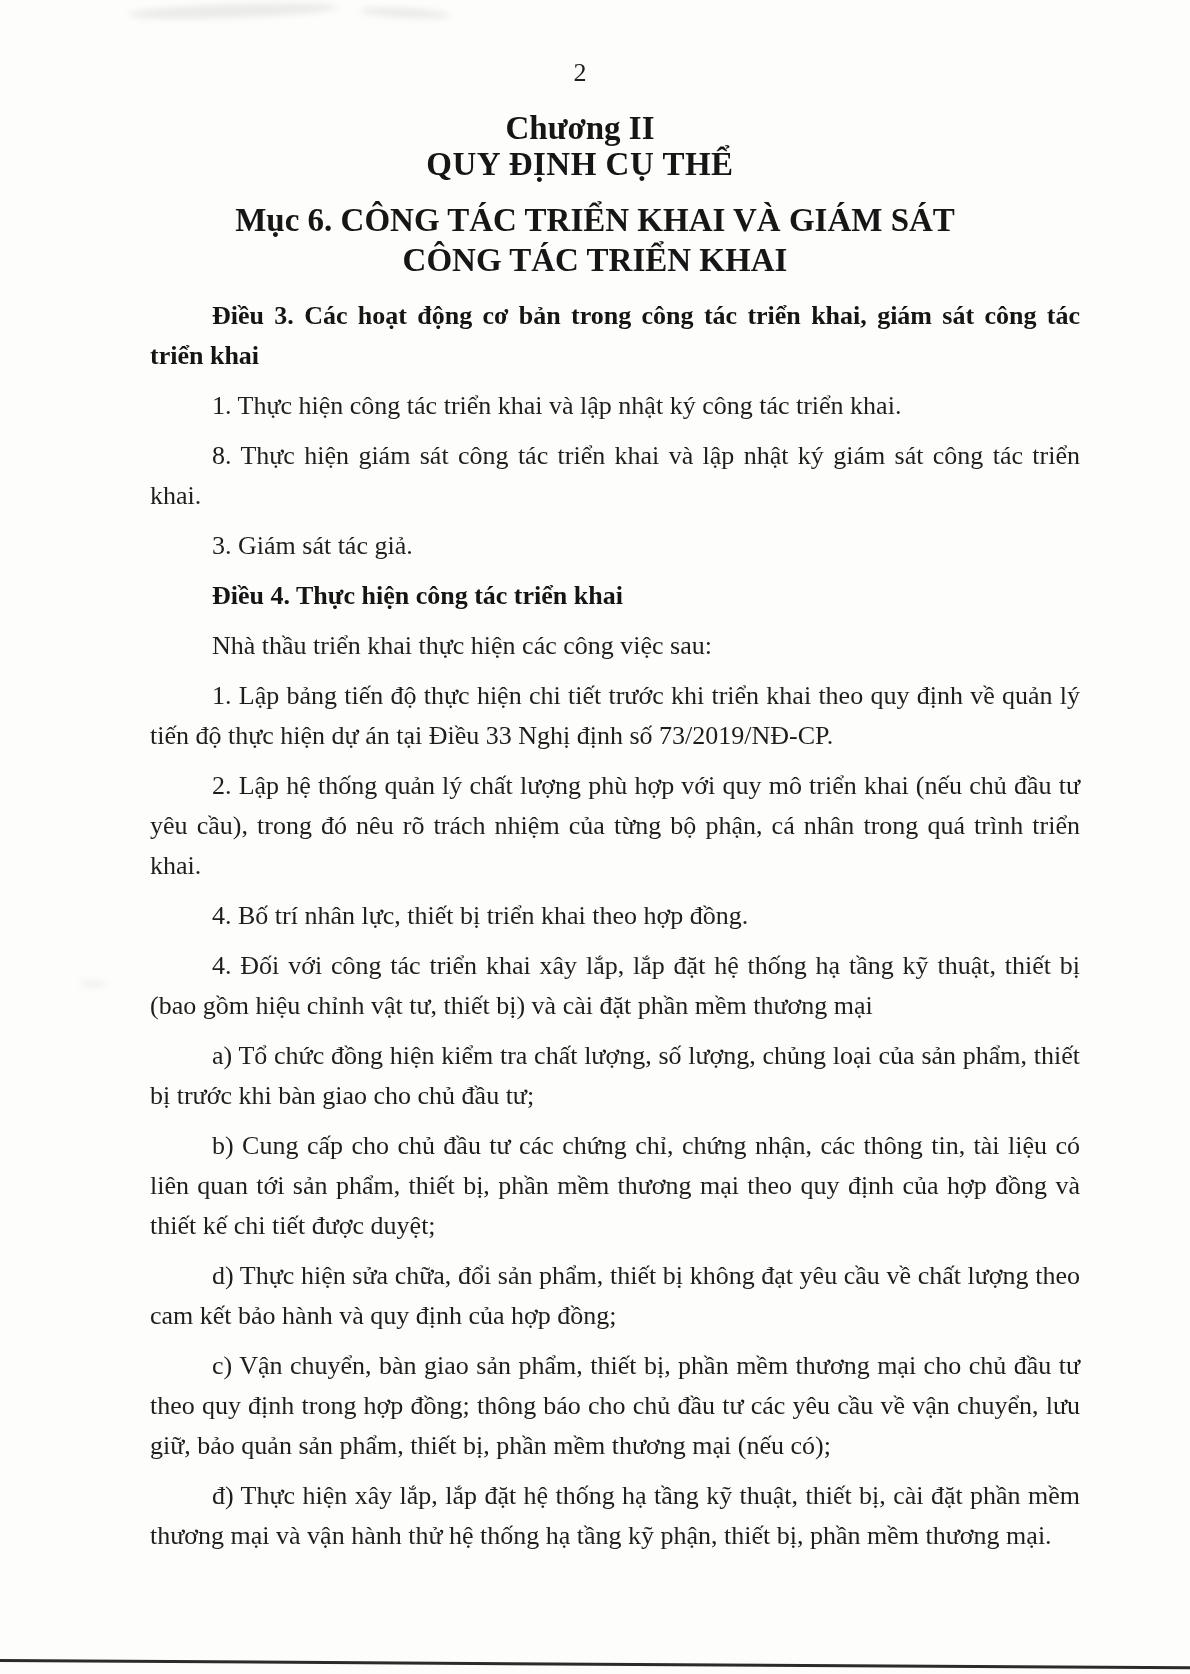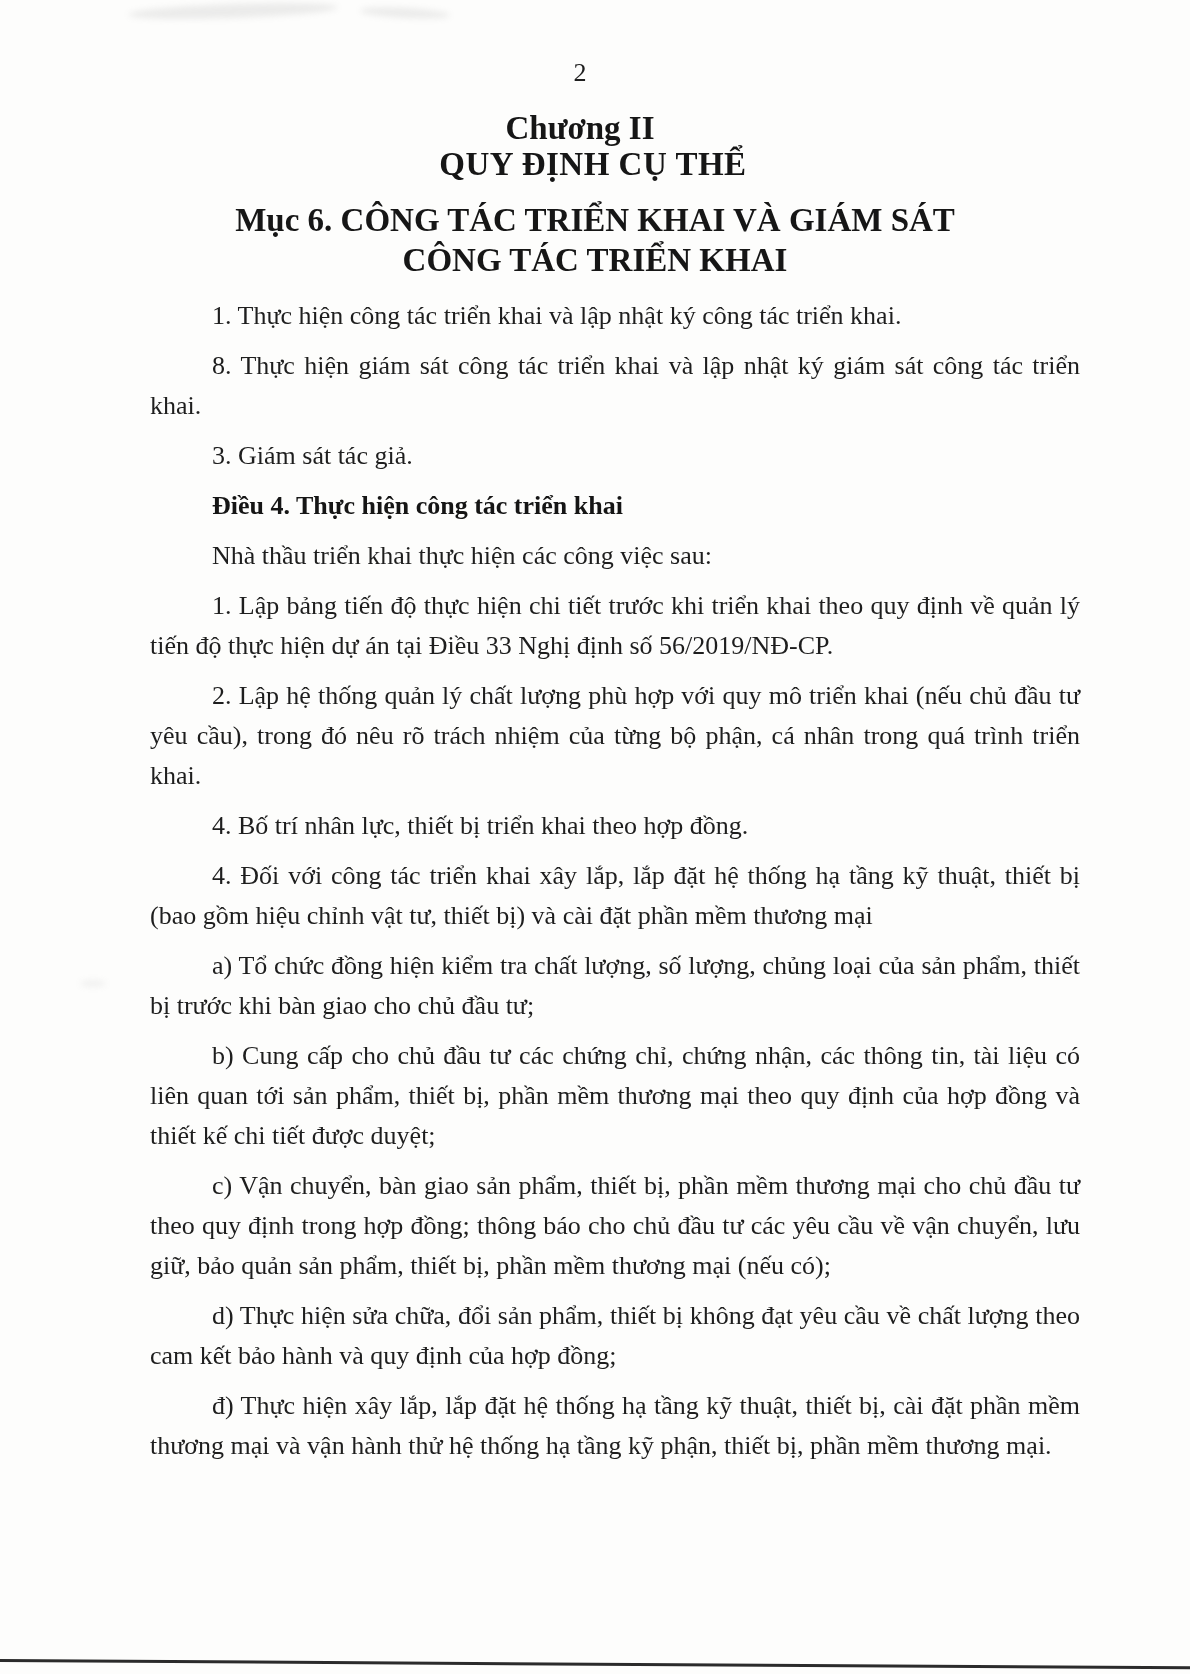--- a/index.html
+++ b/index.html
@@ -31,21 +31,20 @@
     font-size: 33px;
     color: #161616;
   }
   .chapter-label {
     margin-top: 22px;
     line-height: 36px;
   }
   .chapter-title {
     line-height: 36px;
     letter-spacing: 0.5px;
-    padding-left: 13px;
   }
   .section-heading {
     margin: 18px auto 0;
     max-width: 800px;
     line-height: 40px;
   }
   .body-text {
     margin-top: 16px;
     margin-left: 150px;
     width: 930px;
@@ -92,31 +91,32 @@
   <div class="smudge smudge-2"></div>
   <div class="smudge smudge-3"></div>
 
   <div class="page-number">2</div>
 
   <div class="heading chapter-label">Chương II</div>
   <div class="heading chapter-title">QUY ĐỊNH CỤ THỂ</div>
   <div class="heading section-heading">Mục 6. CÔNG TÁC TRIỂN KHAI VÀ GIÁM SÁT CÔNG TÁC TRIỂN KHAI</div>
 
   <div class="body-text">
+    <p class="article-heading">Điều 3. Các hoạt động cơ bản trong công tác triển khai, giám sát công tác triển khai</p>
     <p>1. Thực hiện công tác triển khai và lập nhật ký công tác triển khai.</p>
     <p>8. Thực hiện giám sát công tác triển khai và lập nhật ký giám sát công tác triển khai.</p>
     <p>3. Giám sát tác giả.</p>
 
     <p class="article-heading">Điều 4. Thực hiện công tác triển khai</p>
     <p>Nhà thầu triển khai thực hiện các công việc sau:</p>
-    <p>1. Lập bảng tiến độ thực hiện chi tiết trước khi triển khai theo quy định về quản lý tiến độ thực hiện dự án tại Điều 33 Nghị định số 56/2019/NĐ-CP.</p>
+    <p>1. Lập bảng tiến độ thực hiện chi tiết trước khi triển khai theo quy định về quản lý tiến độ thực hiện dự án tại Điều 33 Nghị định số 73/2019/NĐ-CP.</p>
     <p>2. Lập hệ thống quản lý chất lượng phù hợp với quy mô triển khai (nếu chủ đầu tư yêu cầu), trong đó nêu rõ trách nhiệm của từng bộ phận, cá nhân trong quá trình triển khai.</p>
     <p>4. Bố trí nhân lực, thiết bị triển khai theo hợp đồng.</p>
     <p>4. Đối với công tác triển khai xây lắp, lắp đặt hệ thống hạ tầng kỹ thuật, thiết bị (bao gồm hiệu chỉnh vật tư, thiết bị) và cài đặt phần mềm thương mại</p>
     <p>a) Tổ chức đồng hiện kiểm tra chất lượng, số lượng, chủng loại của sản phẩm, thiết bị trước khi bàn giao cho chủ đầu tư;</p>
     <p>b) Cung cấp cho chủ đầu tư các chứng chỉ, chứng nhận, các thông tin, tài liệu có liên quan tới sản phẩm, thiết bị, phần mềm thương mại theo quy định của hợp đồng và thiết kế chi tiết được duyệt;</p>
+    <p>d) Thực hiện sửa chữa, đổi sản phẩm, thiết bị không đạt yêu cầu về chất lượng theo cam kết bảo hành và quy định của hợp đồng;</p>
     <p>c) Vận chuyển, bàn giao sản phẩm, thiết bị, phần mềm thương mại cho chủ đầu tư theo quy định trong hợp đồng; thông báo cho chủ đầu tư các yêu cầu về vận chuyển, lưu giữ, bảo quản sản phẩm, thiết bị, phần mềm thương mại (nếu có);</p>
-    <p>d) Thực hiện sửa chữa, đổi sản phẩm, thiết bị không đạt yêu cầu về chất lượng theo cam kết bảo hành và quy định của hợp đồng;</p>
     <p>đ) Thực hiện xây lắp, lắp đặt hệ thống hạ tầng kỹ thuật, thiết bị, cài đặt phần mềm thương mại và vận hành thử hệ thống hạ tầng kỹ phận, thiết bị, phần mềm thương mại.</p>
   </div>
 
   <div class="bottom-scan-line"></div>
 </div>
 
 </body></html>

